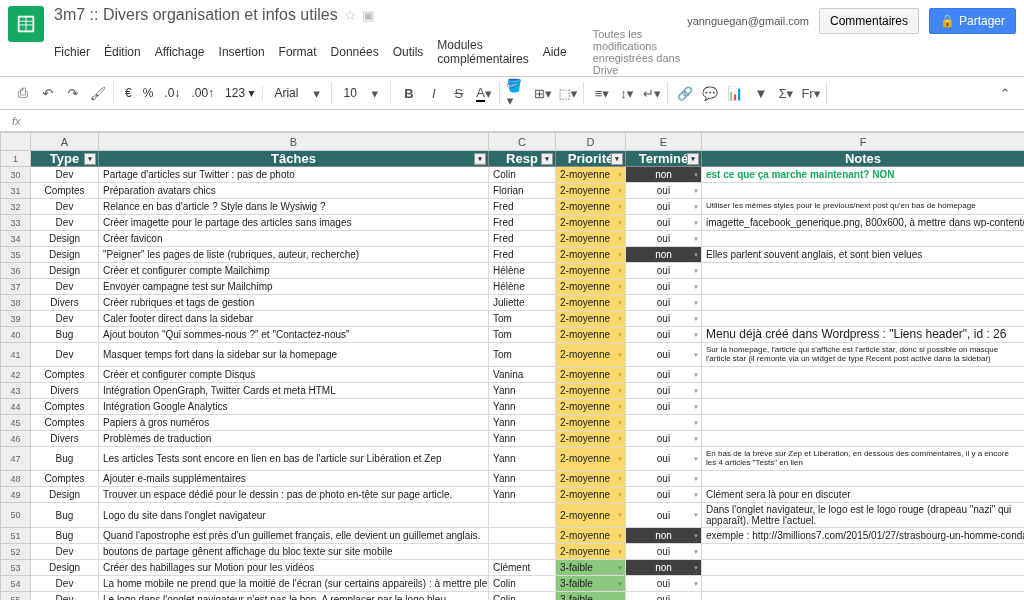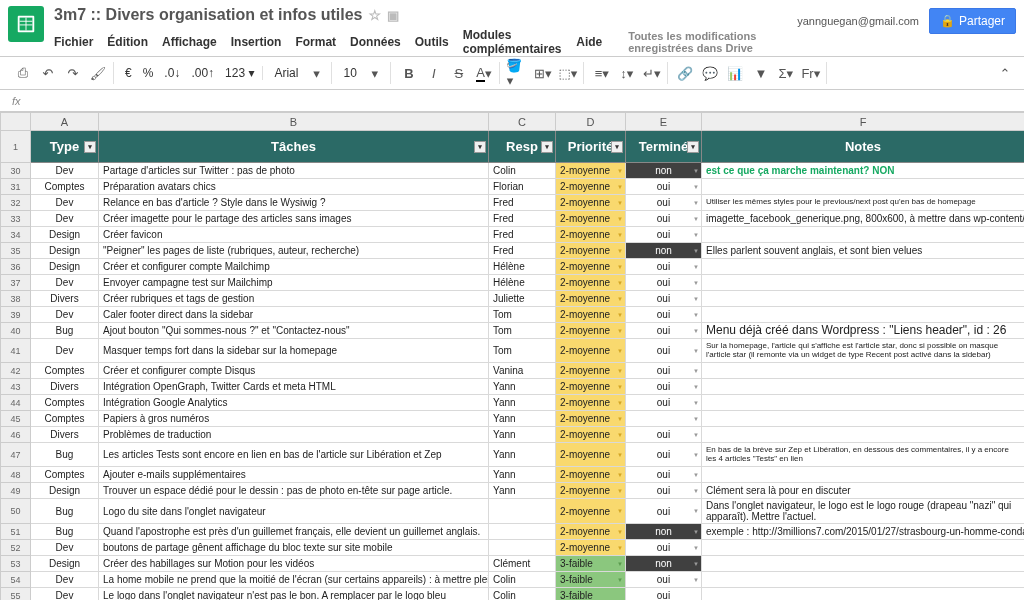--- a/index.html
+++ b/index.html
@@ -1,20 +1,20 @@
 <!DOCTYPE html>
 <html><head>
 <meta charset="utf-8">
 <style>
 * { margin: 0; padding: 0; box-sizing: border-box; }
 body { font-family: Arial, sans-serif; font-size: 12px; background: #fff; overflow: hidden; width: 1024px; height: 600px; }
 .header { display: flex; align-items: flex-start; padding: 6px 8px 0 8px; border-bottom: 1px solid #ccc; }
 .logo-box { width: 36px; height: 36px; background: #16a962; border-radius: 3px; display: flex; align-items: center; justify-content: center; margin-right: 10px; }
 .logo-box svg { width: 22px; height: 22px; }
-.title-area { flex: 1; font-weight: bold; }
+.title-area { flex: 1; }
 .doc-title-row { display: flex; align-items: center; gap: 6px; }
 .doc-title { font-size: 16px; color: #555; }
 .star-icon { color: #bbb; font-size: 14px; }
 .folder-icon { color: #bbb; font-size: 13px; }
 .menu-bar { display: flex; gap: 14px; margin-top: 4px; font-size: 12px; color: #333; align-items: center; }
 .menu-item { cursor: pointer; }
 .save-status { color: #888; margin-left: 12px; font-size: 11px; }
 .header-right { display: flex; align-items: center; gap: 10px; padding-top: 2px; }
 .user-email { font-size: 11px; color: #555; }
 .btn { padding: 5px 10px; border-radius: 2px; font-size: 12px; border: 1px solid #ccc; background: #f5f5f5; cursor: pointer; }
@@ -31,21 +31,21 @@
 table { border-collapse: collapse; width: 100%; table-layout: fixed; }
 .col-rn { width: 30px; }
 .col-a { width: 68px; }
 .col-b { width: 390px; }
 .col-c { width: 67px; }
 .col-d { width: 70px; }
 .col-e { width: 76px; }
 .col-f { width: 323px; }
 th.col-head { background: #eee; border: 1px solid #ccc; font-weight: normal; font-size: 11px; color: #555; padding: 2px 0; text-align: center; height: 18px; }
 th.row-num { background: #eee; border: 1px solid #ccc; font-weight: normal; font-size: 9px; color: #666; text-align: center; width: 30px; height: 16px; }
-.hdr-row th.hdr-cell { background: #2b6a66; color: #fff; font-weight: bold; font-size: 13px; text-align: center; border: 1px solid #888; padding: 8px 2px; position: relative; }
+.hdr-row th.hdr-cell { background: #2b6a66; color: #fff; font-weight: bold; font-size: 13px; text-align: center; border: 1px solid #888; padding: 0 2px; position: relative; }
 .filter-dd { position: absolute; right: 2px; top: 50%; transform: translateY(-50%); width: 12px; height: 12px; background: #f0f0f0; border: 1px solid #999; font-size: 7px; color: #333; display: flex; align-items: center; justify-content: center; }
 td { border: 1px solid #d9d9d9; padding: 1px 4px; font-size: 10px; color: #222; height: 16px; white-space: nowrap; overflow: hidden; position: relative; }
 td.center { text-align: center; }
 .priority-moy { background: #f9d96e; text-align: left; }
 .priority-fai { background: #8bc77e; text-align: left; padding-left: 4px; }
 .term-oui { text-align: center; }
 .term-non { background: #404040; color: #fff; text-align: center; }
 .dd-arrow { position: absolute; right: 2px; top: 50%; transform: translateY(-50%); font-size: 6px; color: #999; }
 .dd-arrow-o { color: #d4a624; }
 .dd-arrow-g { color: #5a9c4e; }
@@ -79,20 +79,21 @@
       <span class="menu-item">Format</span>
       <span class="menu-item">Données</span>
       <span class="menu-item">Outils</span>
       <span class="menu-item">Modules complémentaires</span>
       <span class="menu-item">Aide</span>
       <span class="save-status">Toutes les modifications enregistrées dans Drive</span>
     </div>
   </div>
   <div class="header-right">
     <span class="user-email">yannguegan@gmail.com</span>
+    <button class="btn">Commentaires</button>
     <button class="btn btn-share">
         <span>🔒</span>
         <span>Partager</span>
       </button>
   </div>
 </div>
 
 <div class="toolbar">
   <div class="tb-group">
     <span class="tb-btn">⎙</span>

